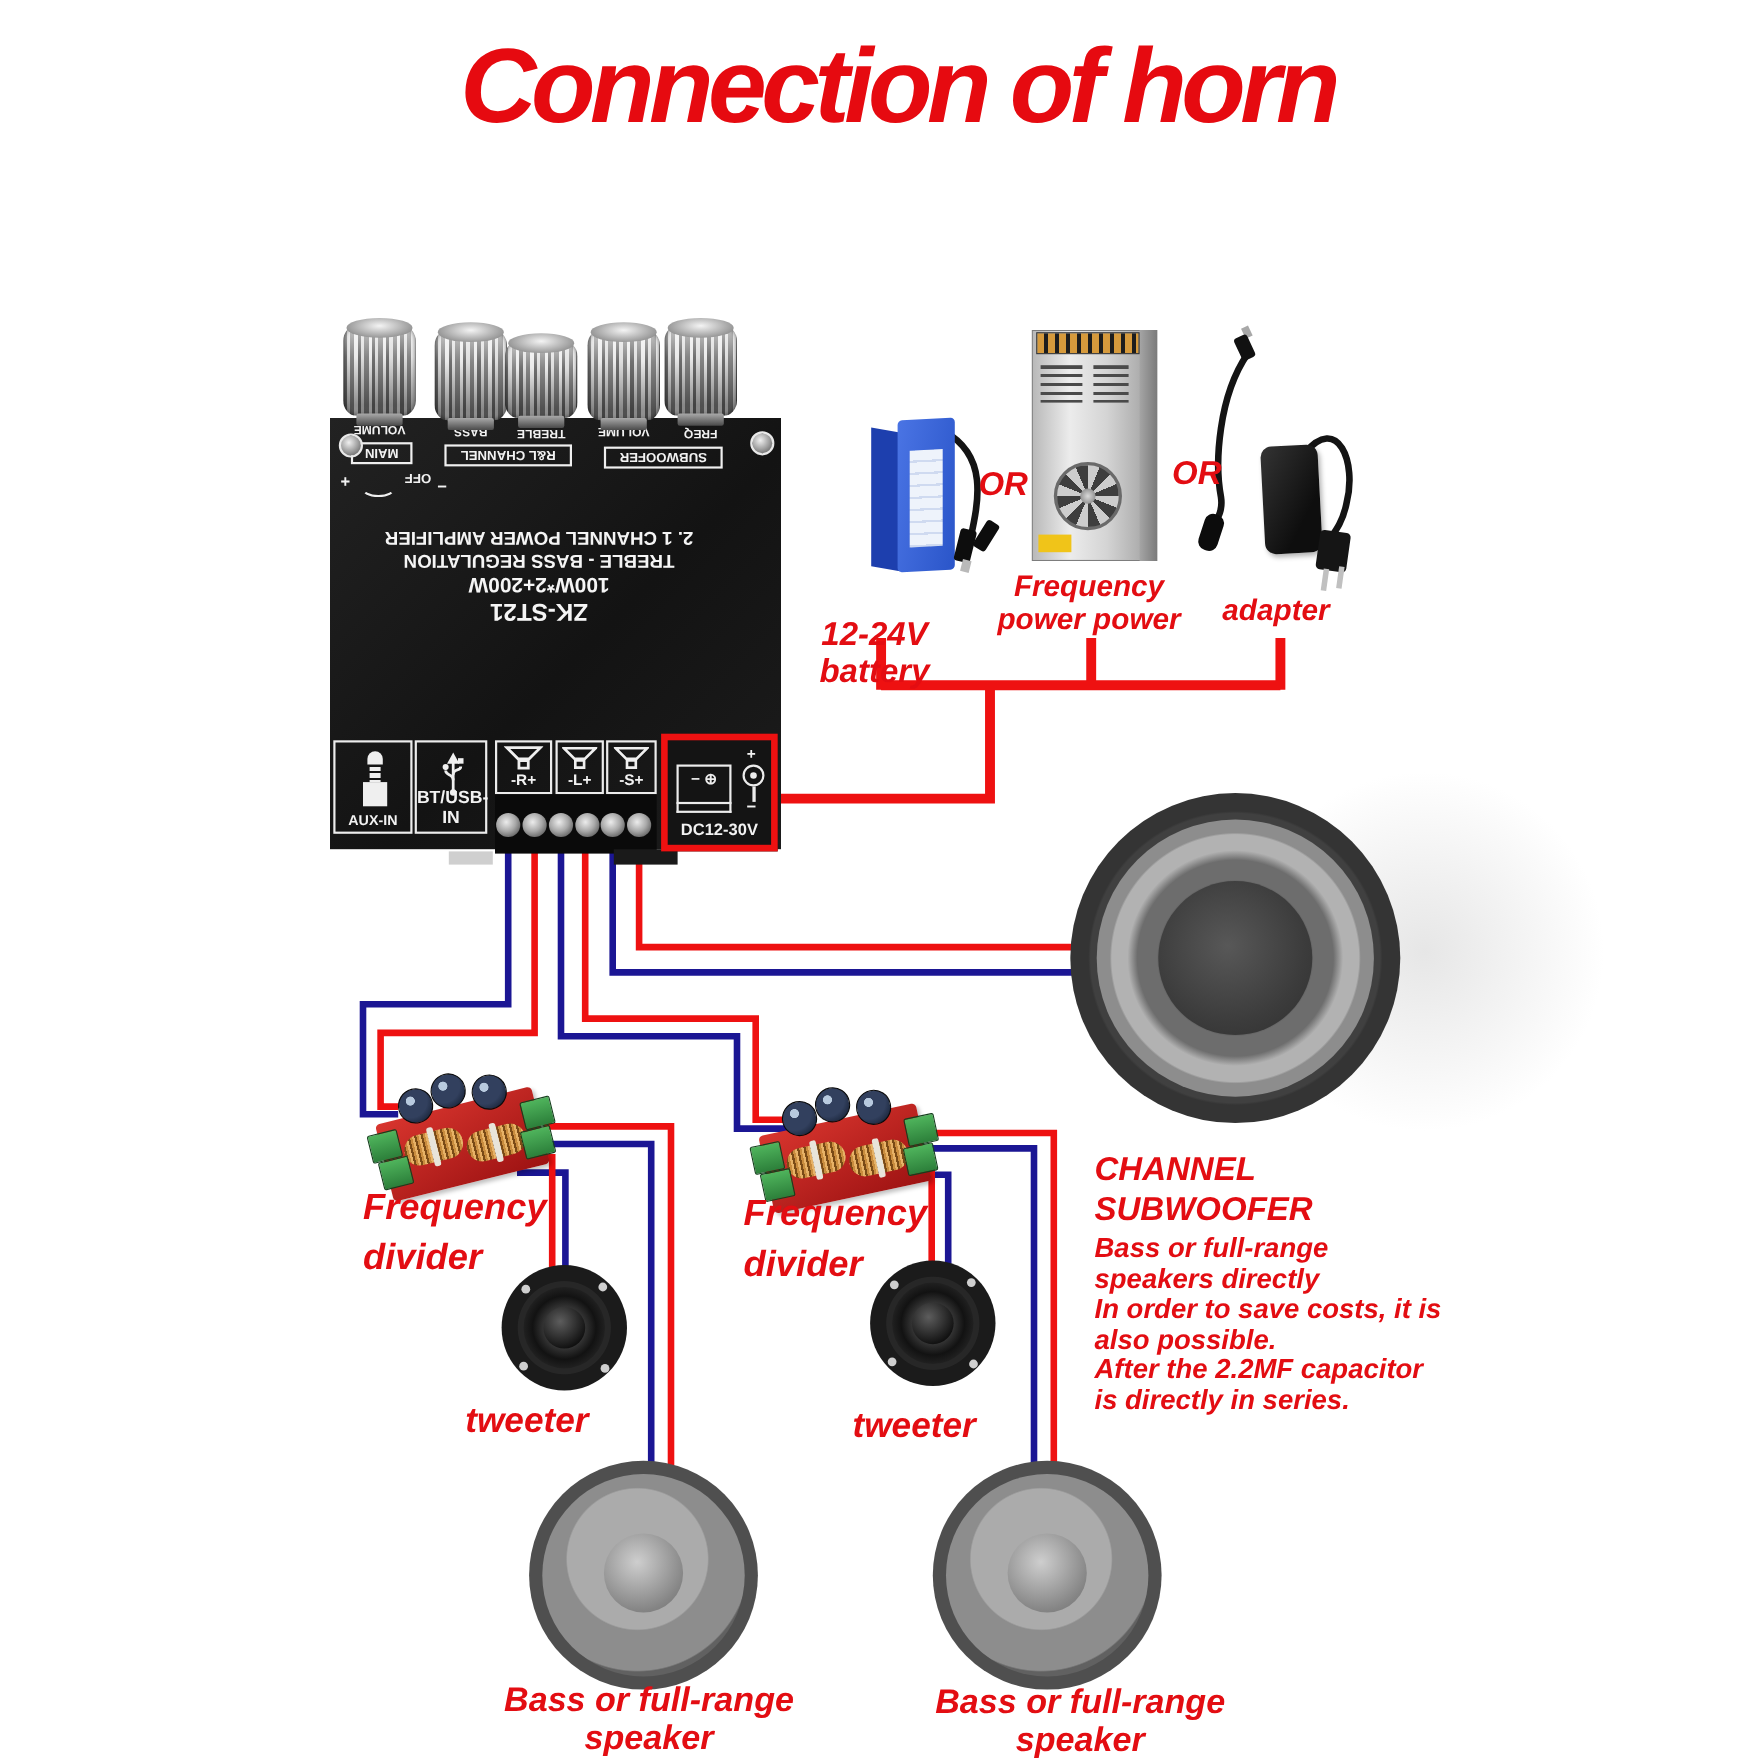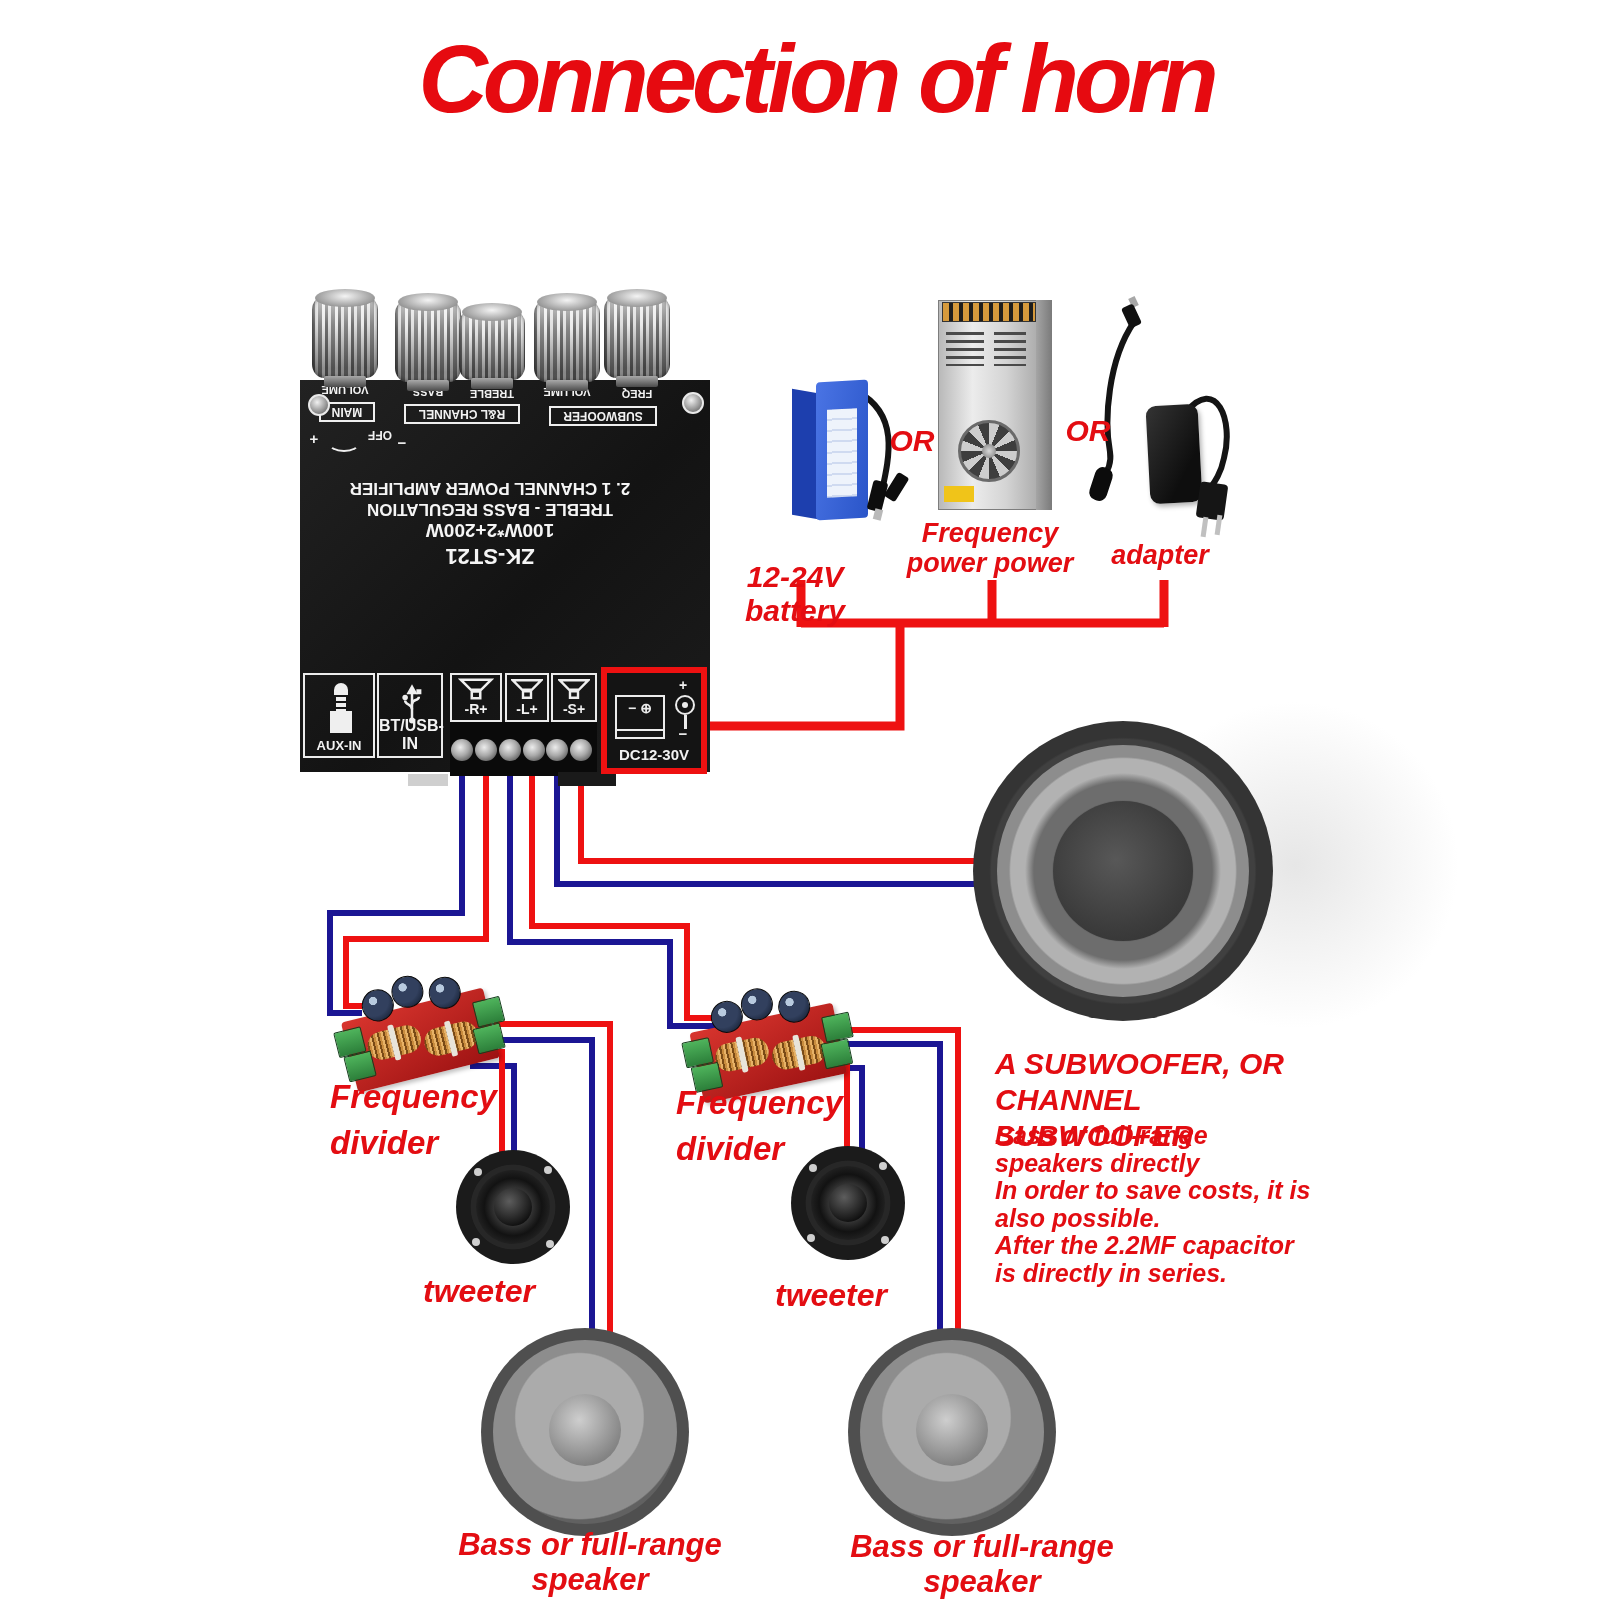--- a/index.html
+++ b/index.html
@@ -260,21 +260,20 @@
   </div>
   <div class="rlabel" style="left:1085px;top:540px;width:150px;font-size:27px;">adapter</div>
 
   <div class="glow"></div>
   <div class="sub">
     <div class="subsur"></div>
     <div class="subcap"></div>
   </div>
 
   <div class="note-head">
-    <div>A SUBWOOFER, OR</div>
     <div>CHANNEL SUBWOOFER</div>
   </div>
   <div class="note-body">
     <div>Bass or full-range speakers directly</div>
     <div>In order to save costs, it is also possible.</div>
     <div>After the 2.2MF capacitor is directly in series.</div>
   </div>
 
   <div class="fdiv" style="left:340px;top:982px;transform:rotate(-14deg);">
     <div class="pcb"></div>

